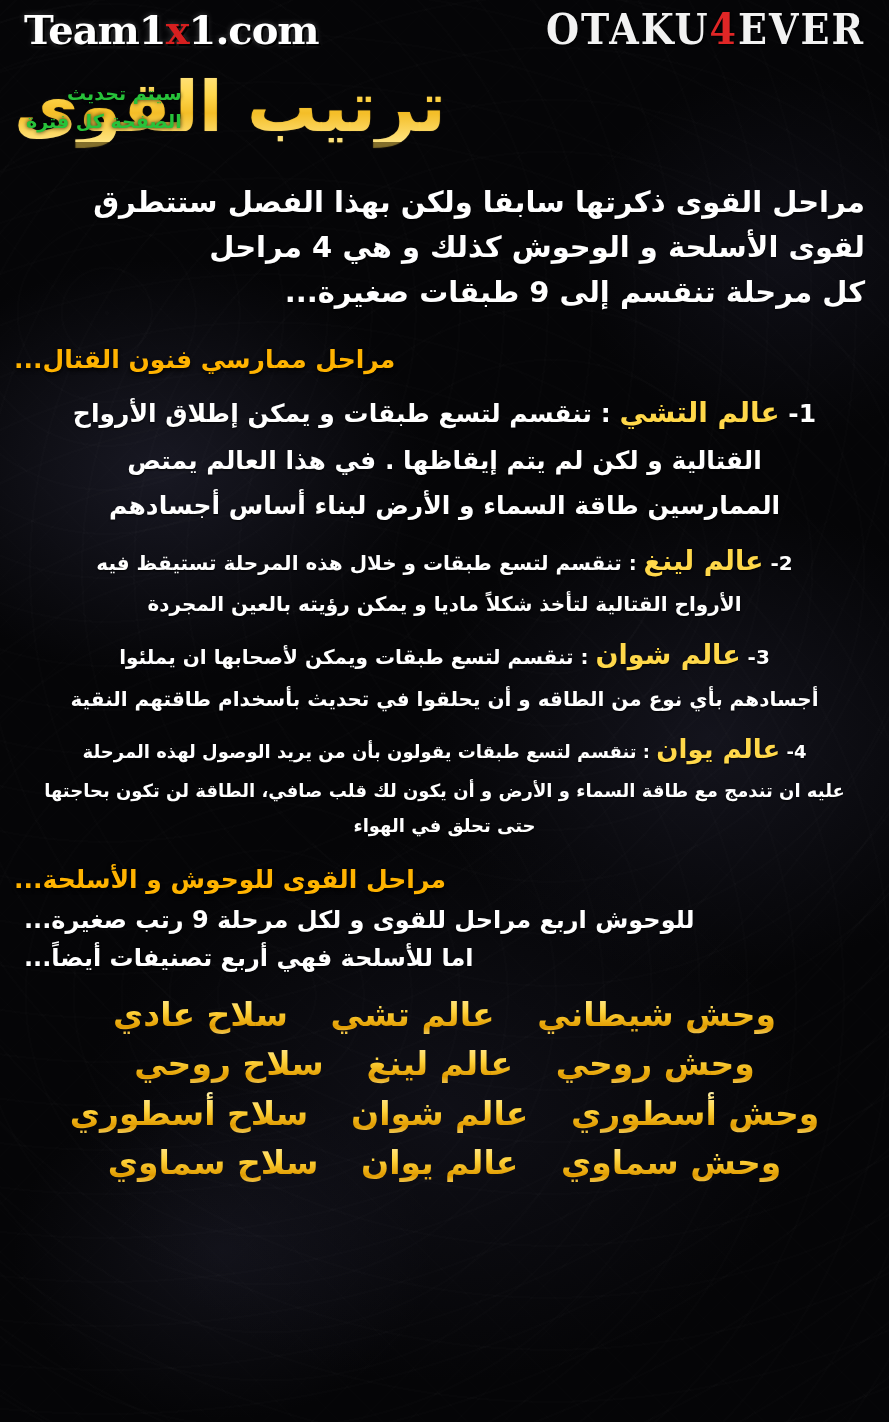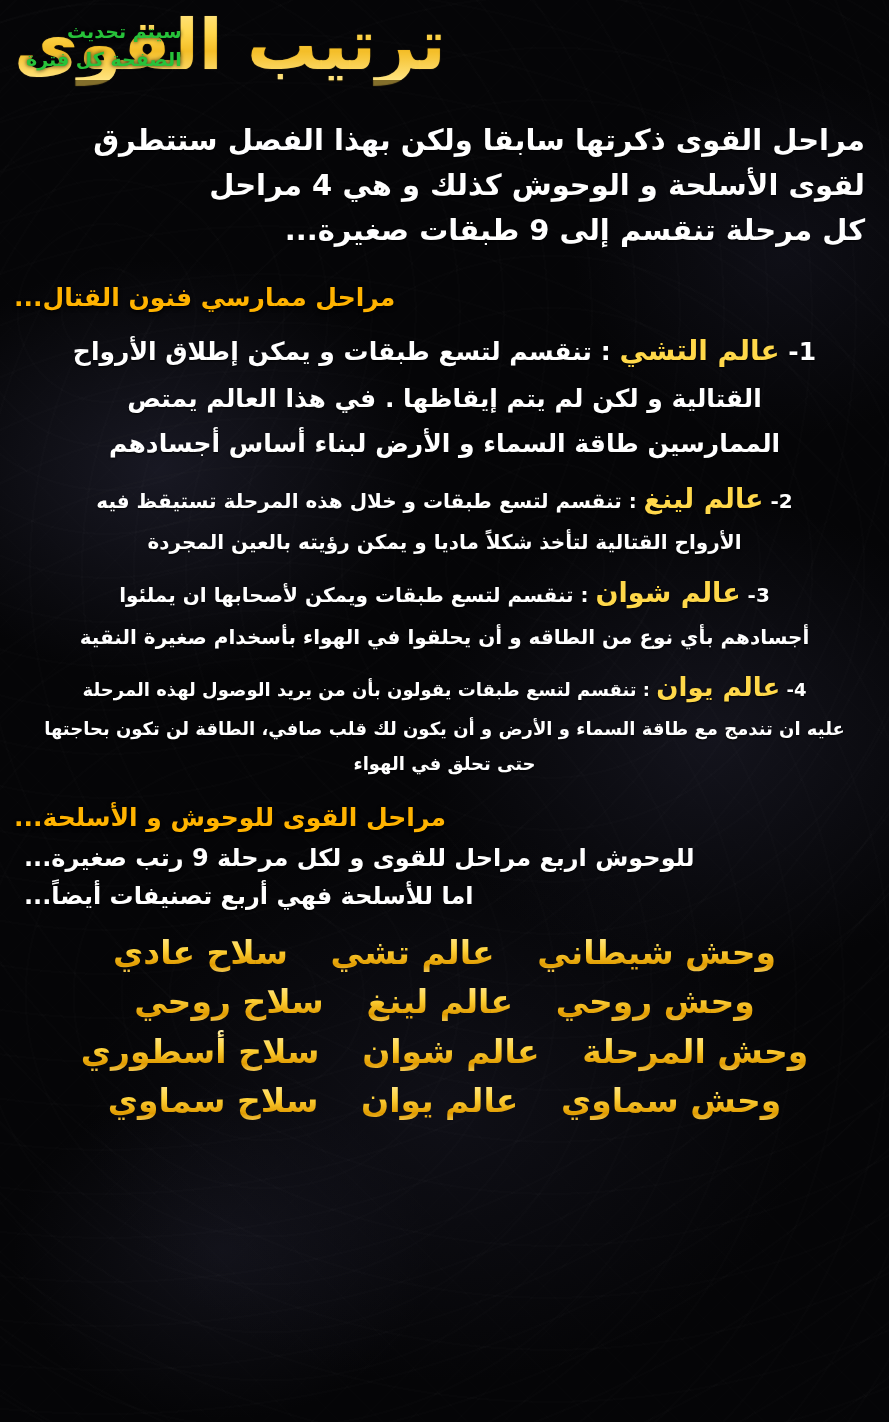--- a/index.html
+++ b/index.html
@@ -197,20 +197,28 @@
   .gold-row .dash { opacity: 0.95; }
 </style>
 </head>
 <body>
 
 <div class="page">
   <div class="texture"></div>
 
   <div class="content">
 
+    <div class="top-bar">
+      <div class="team-logo">
+        <span>Team1</span><span class="accent">x</span><span>1.com</span>
+      </div>
+      <div class="otaku-logo">
+        <span>OTAKU</span><span class="four">4</span><span>EVER</span>
+      </div>
+    </div>
 
     <div class="title-row">
       <div class="main-title">ترتيب القوى</div>
       <div class="update-note">
         <div>سيتم تحديث</div>
         <div>الصفحة كل فترة</div>
       </div>
     </div>
 
     <div class="intro">
@@ -242,21 +250,21 @@
       <p>الأرواح القتالية لتأخذ شكلاً ماديا و يمكن رؤيته بالعين المجردة</p>
     </div>
 
     <div class="stage stage-3">
       <p>
         <span class="num">3-</span>
         <span class="name">عالم شوان</span>
         <span class="colon">:</span>
         <span>تنقسم لتسع طبقات ويمكن لأصحابها ان يملئوا</span>
       </p>
-      <p>أجسادهم بأي نوع من الطاقه و أن يحلقوا في الهواء بأسخدام صغيرة النقية</p>
+      <p>أجسادهم بأي نوع من الطاقه و أن يحلقوا في تحديث بأسخدام طاقتهم النقية</p>
     </div>
 
     <div class="stage stage-4">
       <p>
         <span class="num">4-</span>
         <span class="name">عالم يوان</span>
         <span class="colon">:</span>
         <span>تنقسم لتسع طبقات يقولون بأن من يريد الوصول لهذه المرحلة</span>
       </p>
       <p>عليه  ان  تندمج مع طاقة السماء و الأرض و أن يكون لك قلب صافي، الطاقة لن تكون بحاجتها</p>
@@ -277,21 +285,21 @@
         <span>سلاح عادي</span>
       </div>
       <div class="gold-row">
         <span>وحش روحي</span>
         <span class="dash">-</span>
         <span>عالم لينغ</span>
         <span class="dash">-</span>
         <span>سلاح روحي</span>
       </div>
       <div class="gold-row">
-        <span>وحش المرحلة</span>
+        <span>وحش أسطوري</span>
         <span class="dash">-</span>
         <span>عالم شوان</span>
         <span class="dash">-</span>
         <span>سلاح أسطوري</span>
       </div>
       <div class="gold-row">
         <span>وحش سماوي</span>
         <span class="dash">-</span>
         <span>عالم يوان</span>
         <span class="dash">-</span>

